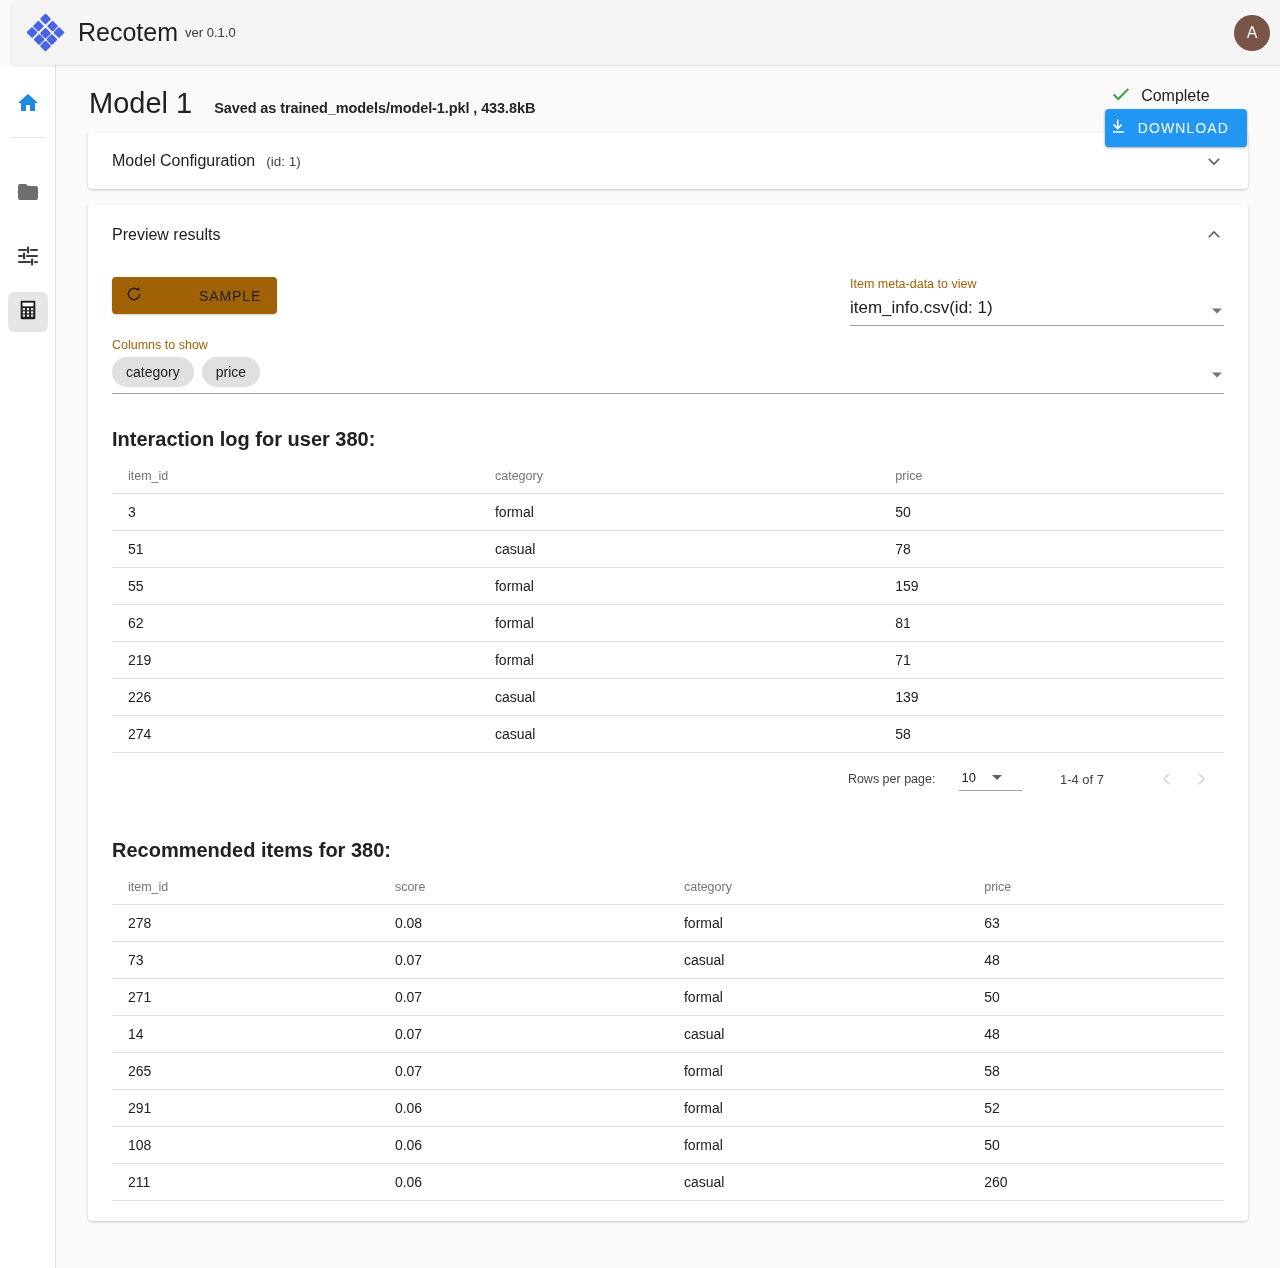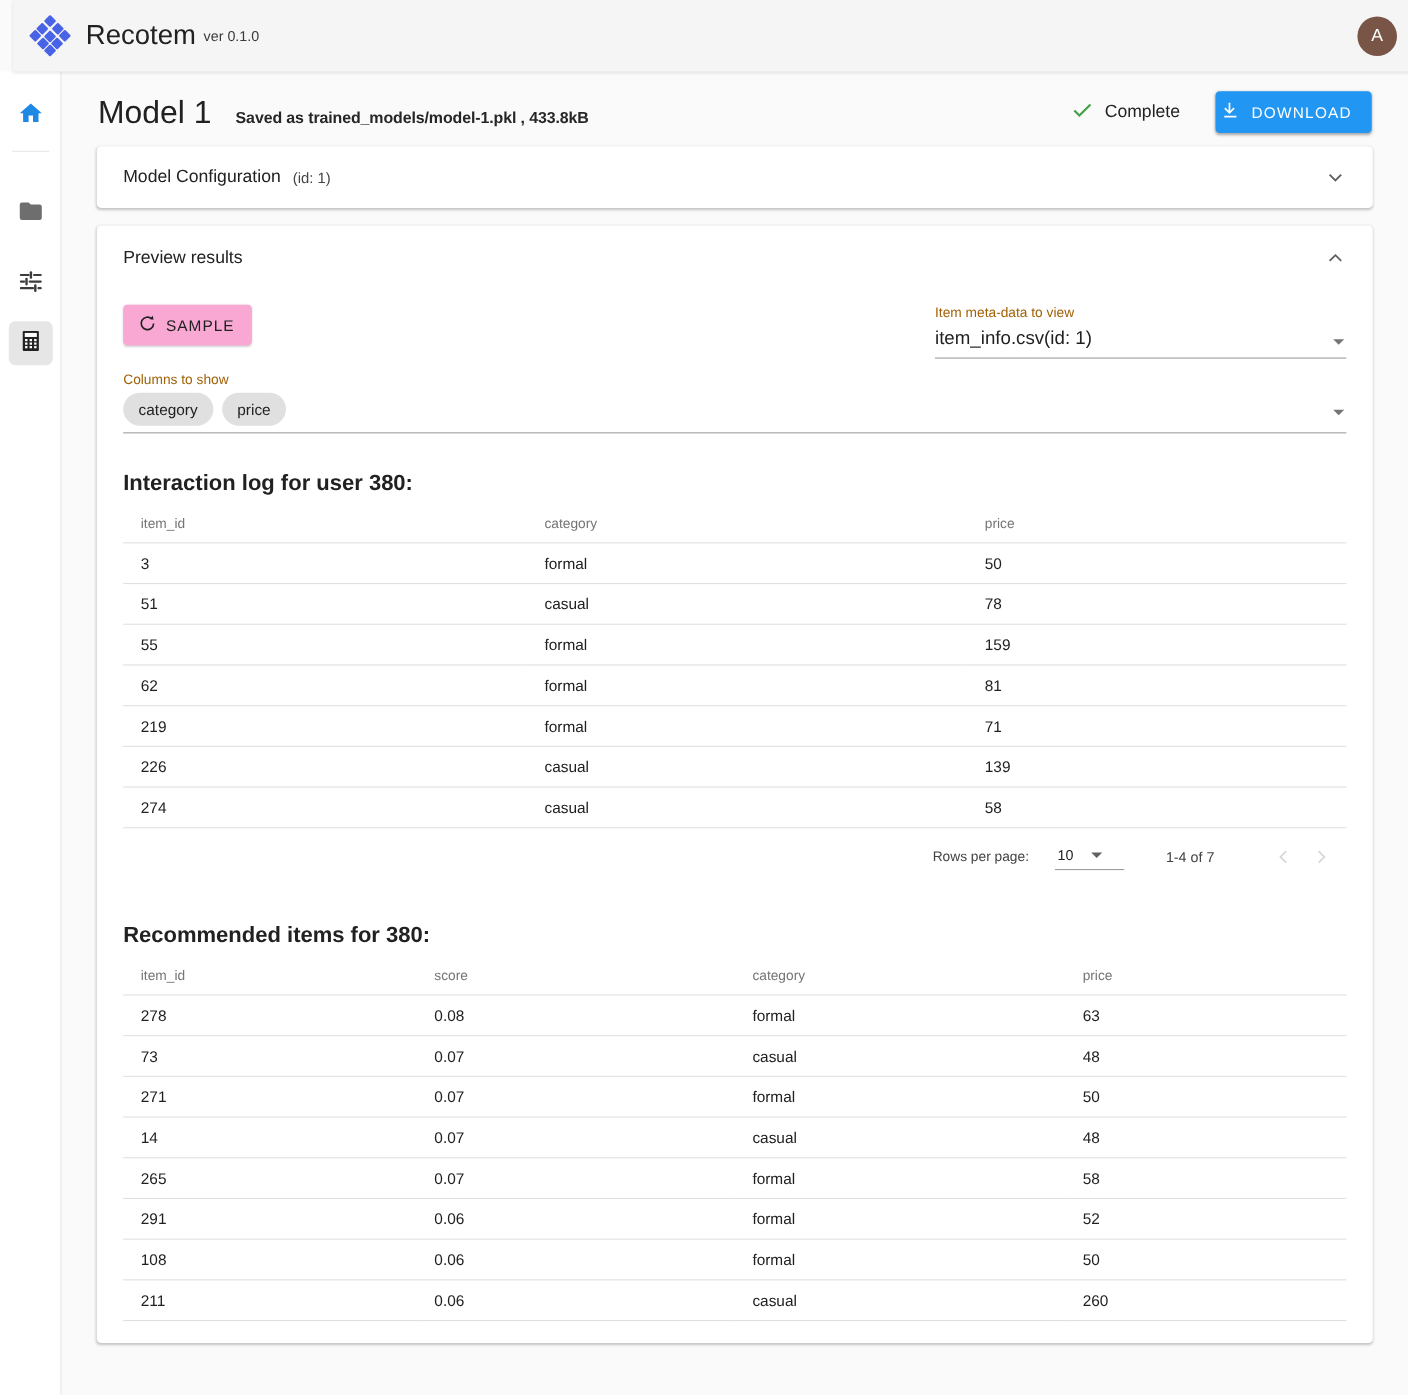--- a/index.html
+++ b/index.html
@@ -76,21 +76,21 @@
     height: 68px;
     position: relative;
   }
   .page-title { font-size: 29px; font-weight: 400; color: #212121; }
   .page-sub {
     font-size: 14.5px; font-weight: bold; color: #262626;
     margin-left: 22px; letter-spacing: -0.1px;
   }
   .head-right {
     position: absolute; right: 33px; top: 18px;
-    display: flex; align-items: center;
+    display: flex; align-items: center; flex-direction: column;
   }
   .status { display: flex; align-items: center; margin-right: 32px; }
   .status-text { font-size: 16px; color: #212121; margin-left: 9px; }
   .btn-download {
     background: #2196f3; color: #fff;
     border: none; border-radius: 4px;
     height: 38px; padding: 0 18px 0 4px;
     display: flex; align-items: center;
     font-size: 14px; font-weight: 500; letter-spacing: 1.1px;
     box-shadow: 0 1px 3px rgba(0,0,0,0.22), 0 1px 2px rgba(0,0,0,0.14);
@@ -117,27 +117,28 @@
     position: absolute; right: 22px; top: 50%; transform: translateY(-50%);
     width: 24px; height: 24px;
     display: flex; align-items: center; justify-content: center;
     cursor: pointer;
   }
 
   
   .preview-body { padding: 0 24px 20px 24px; }
   .row-top { display: flex; justify-content: space-between; align-items: flex-start; margin-top: 12px; }
   .btn-sample {
-    background: #f9a8d4; border: none; border-radius: 4px;
+    background: #a16207; border: none; border-radius: 4px;
     height: 37px; padding: 0 16px 0 13px;
     display: flex; align-items: center;
     font-size: 14px; font-weight: 500; letter-spacing: 0.9px; color: #212121;
     box-shadow: 0 1px 2px rgba(0,0,0,0.18);
     cursor: pointer;
     font-family: "Liberation Sans", sans-serif;
+    gap: 48px;
   }
   .btn-sample svg { margin-right: 8px; }
 
   .field { position: relative; }
   .field-label { font-size: 12.5px; color: #a16207; margin-bottom: 5px; }
   .field-line {
     border-bottom: 1px solid #9e9e9e;
     padding-bottom: 6px;
     min-height: 30px;
     display: flex; align-items: center;

